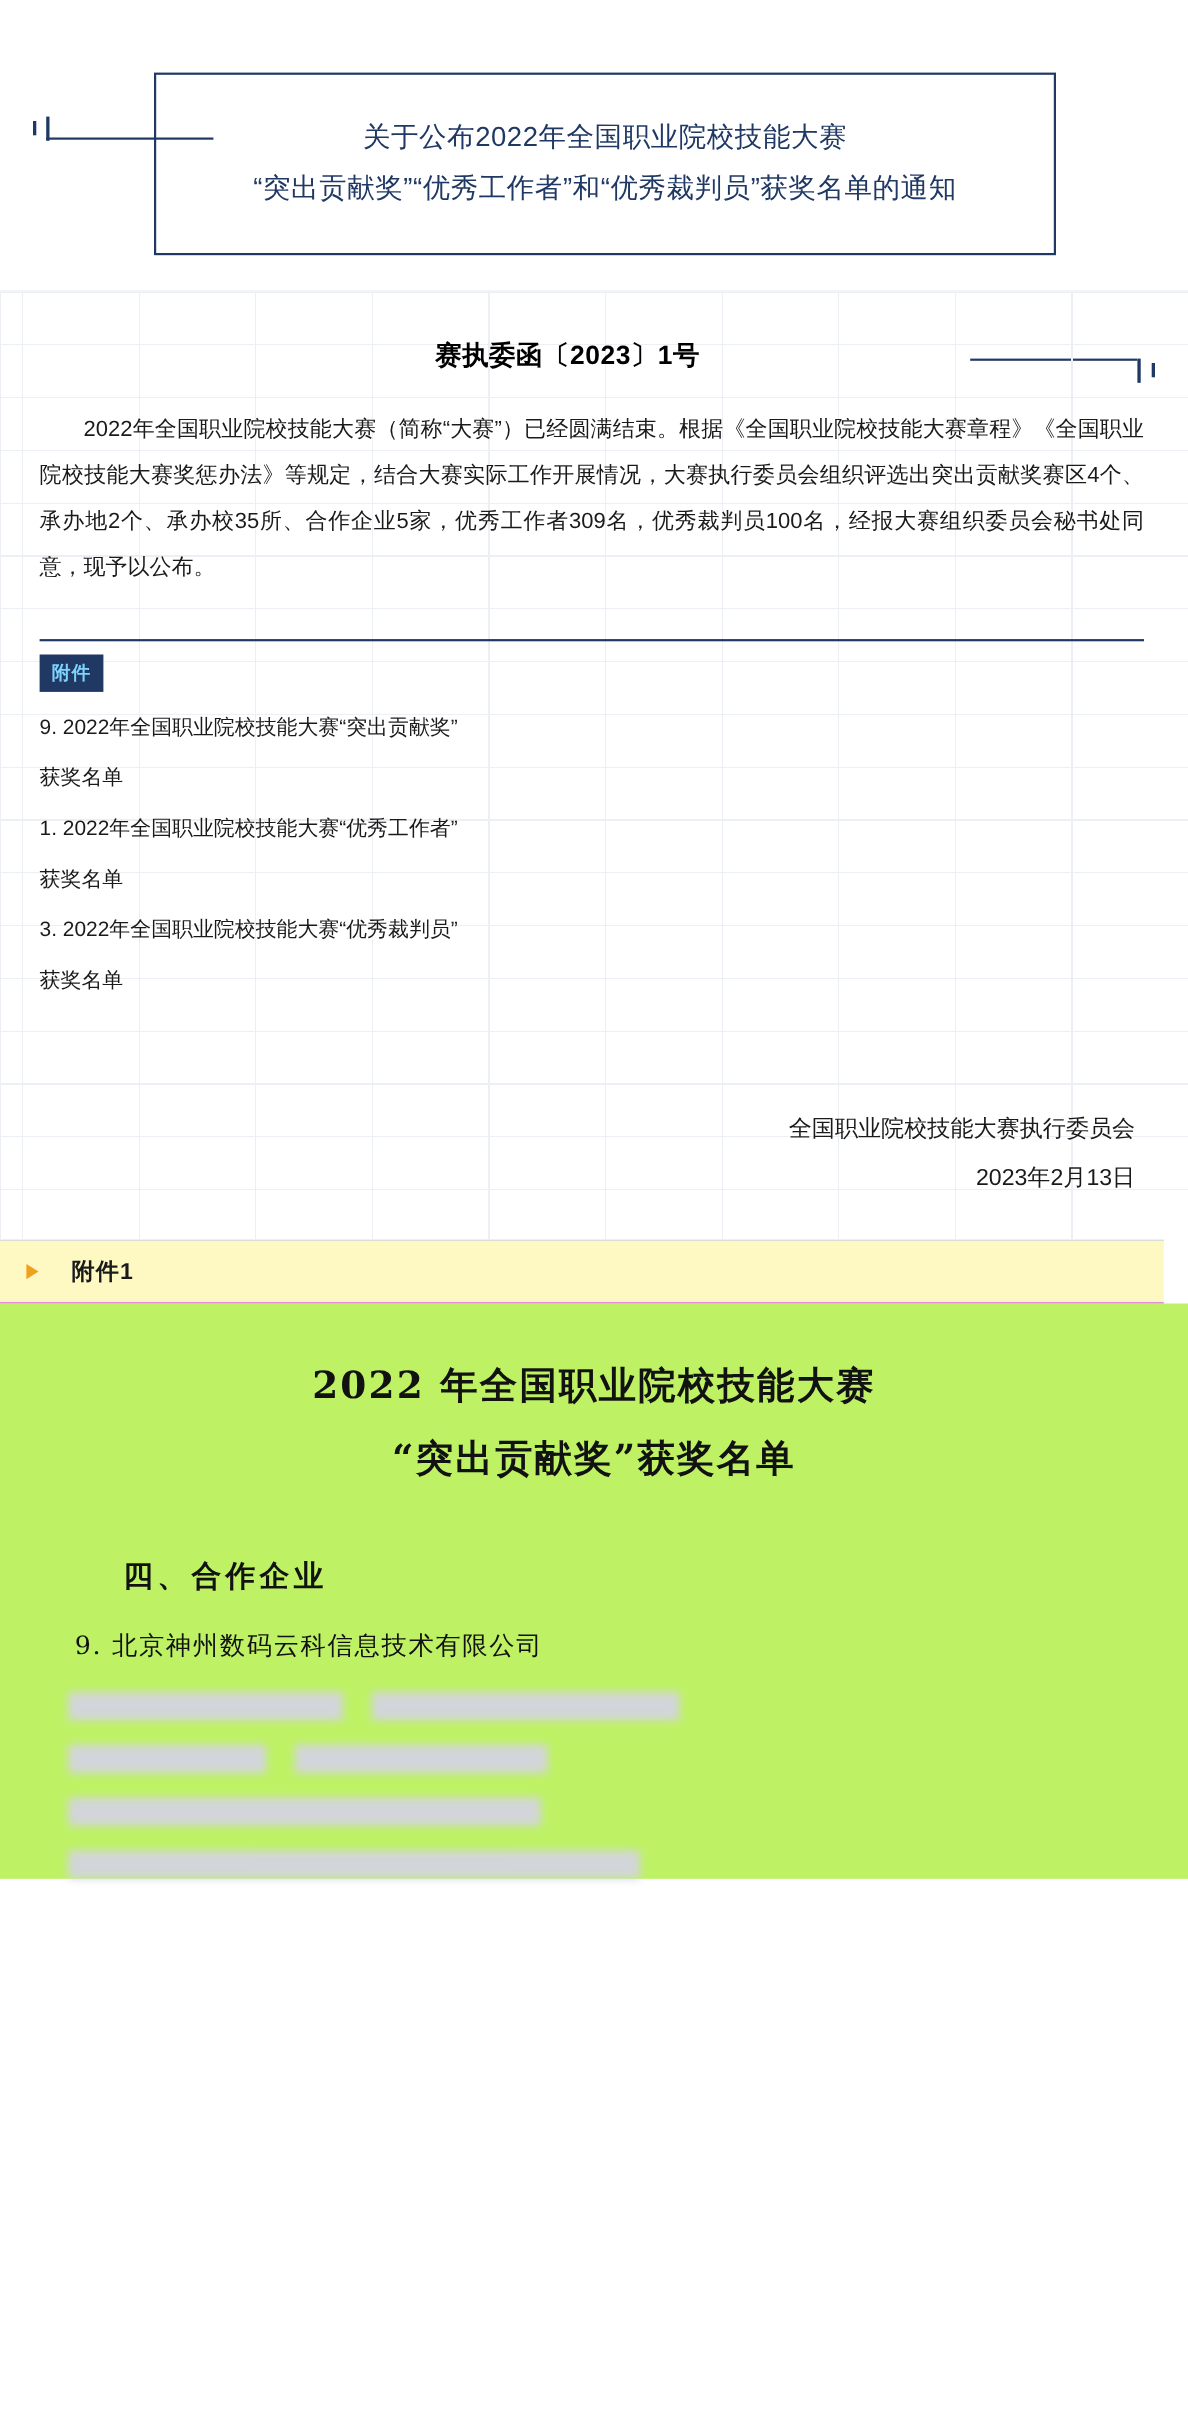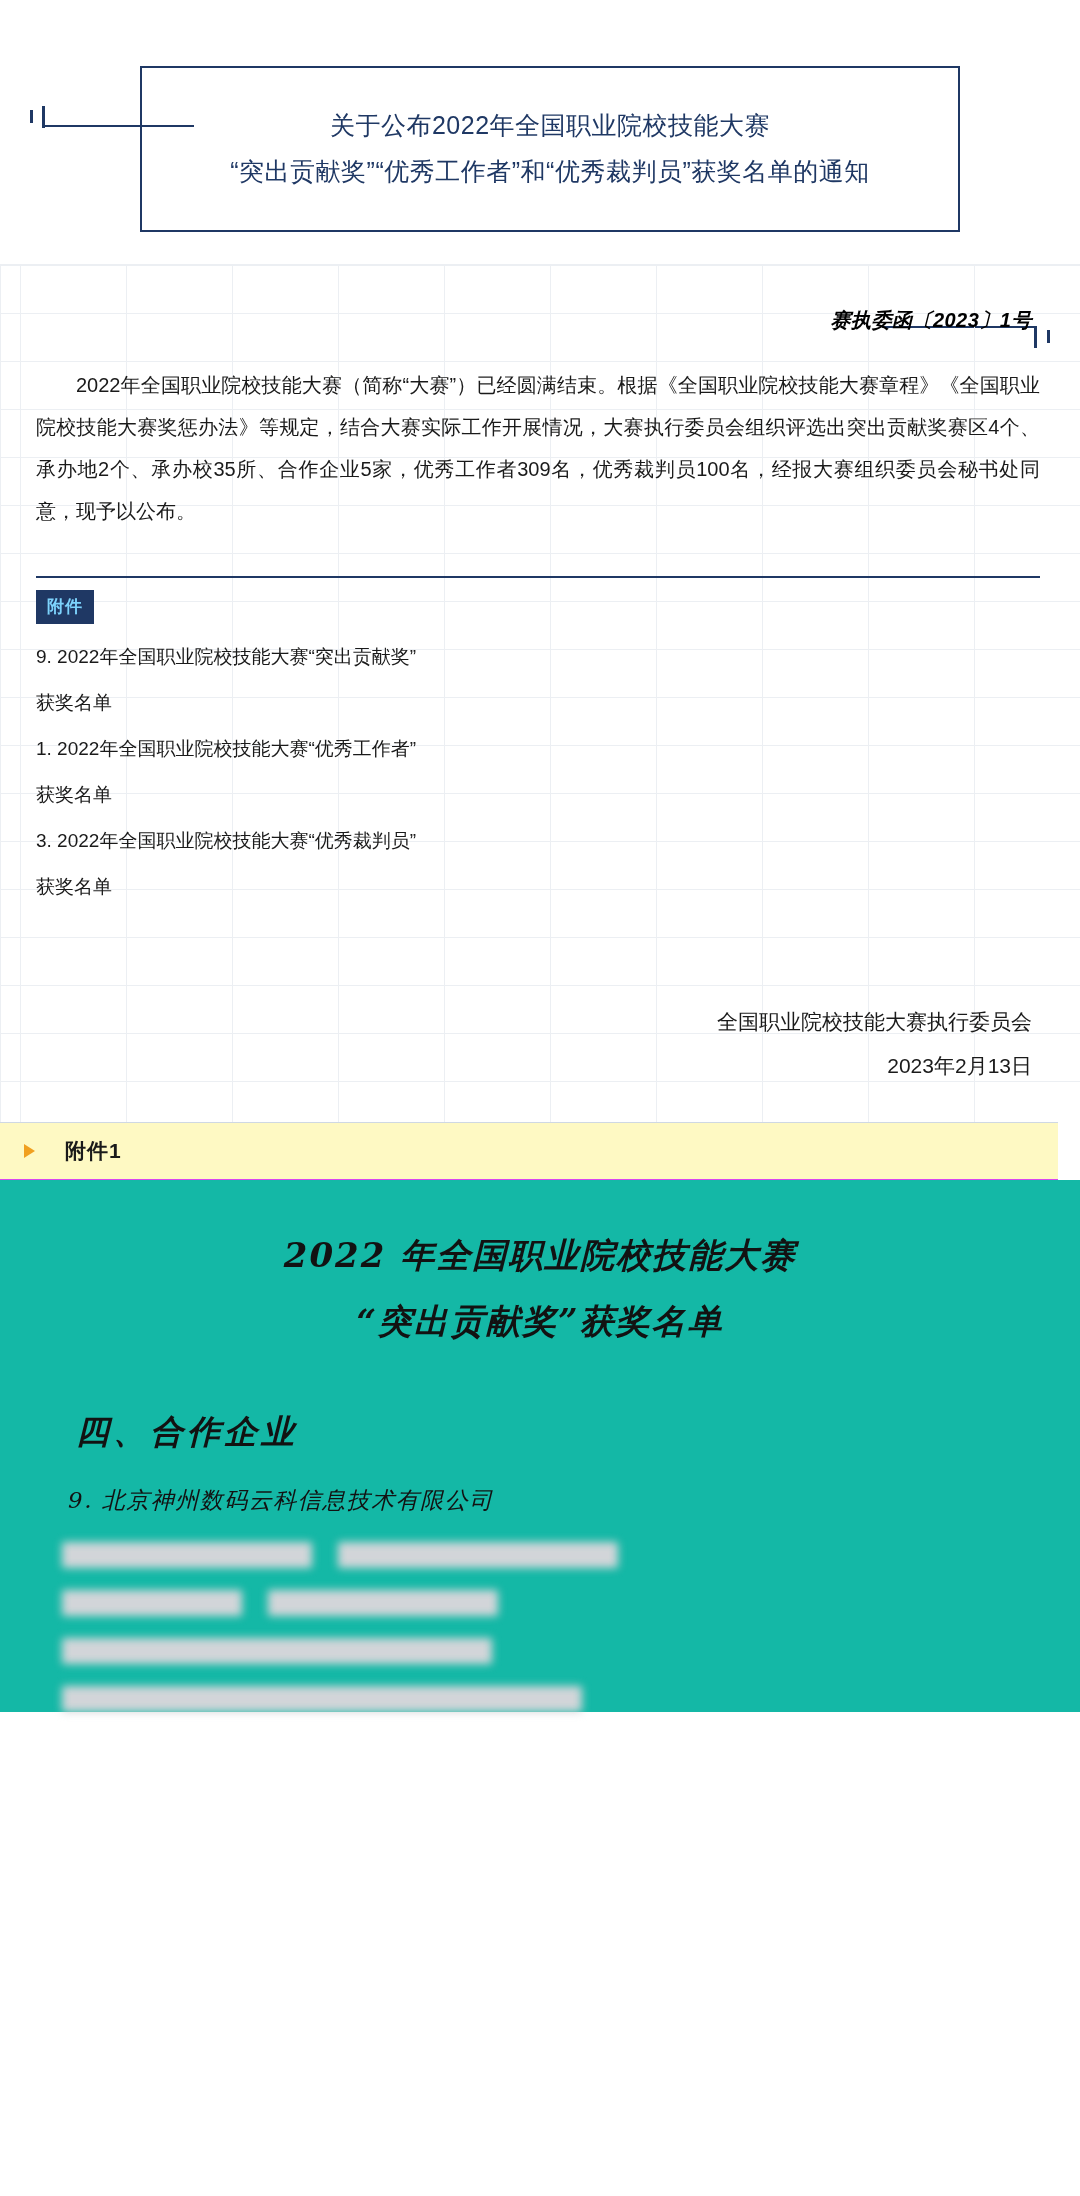--- a/index.html
+++ b/index.html
@@ -109,27 +109,26 @@
     margin-top: 32px;
     padding: 0 0 0 0;
     background:
       repeating-linear-gradient(to right, #eceff3 0 1px, transparent 1px 106px),
       repeating-linear-gradient(to bottom, #eceff3 0 1px, transparent 1px 48px);
     background-position: 20px 0, 0 0;
     border-top: 1px solid #eceff3;
   }
 
   .doc-no {
-    text-align: right;
+    text-align: center;
     padding: 42px 48px 0 0;
-    font-size: 20px;
+    font-size: 24px;
     font-weight: bold;
     color: #000;
     letter-spacing: 0.5px;
-    font-style: italic;
   }
 
   .salutation {
     padding: 44px 40px 0 36px;
     font-size: 20px;
     color: #1a1a1a;
     line-height: 34px;
   }
 
   .para {
@@ -213,36 +212,35 @@
   .attach-bar .label {
     font-size: 21px;
     font-weight: bold;
     color: #1a1a1a;
     letter-spacing: 1px;
   }
 
   
   .attach-page {
     padding: 42px 0 0 0;
-    background: #14b8a6;
-    font-style: italic;
+    background: #bef264;
   }
   .attach-title {
     text-align: center;
     font-family: "DejaVu Serif", "Liberation Serif", serif;
     font-weight: bold;
     font-size: 34px;
     line-height: 66px;
     color: #121212;
     letter-spacing: 2px;
   }
   .attach-section {
-    margin: 56px 0 0 76px;
+    margin: 56px 0 0 112px;
     font-family: "DejaVu Serif", "Liberation Serif", serif;
-    font-size: 33px;
+    font-size: 27px;
     font-weight: bold;
     letter-spacing: 4px;
     color: #121212;
   }
   .attach-item {
     margin: 30px 0 0 68px;
     font-family: "DejaVu Serif", "Liberation Serif", serif;
     font-size: 23px;
     letter-spacing: 1.5px;
     color: #121212;

